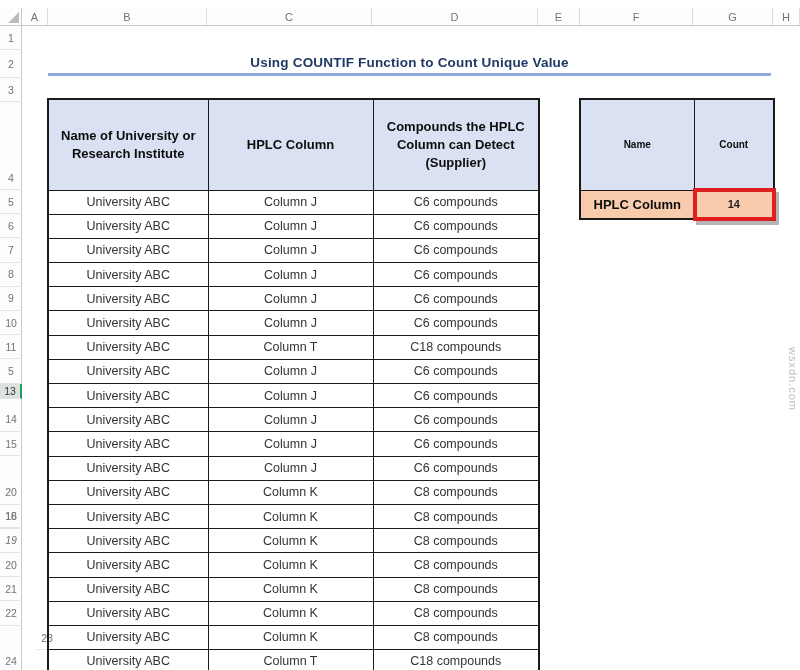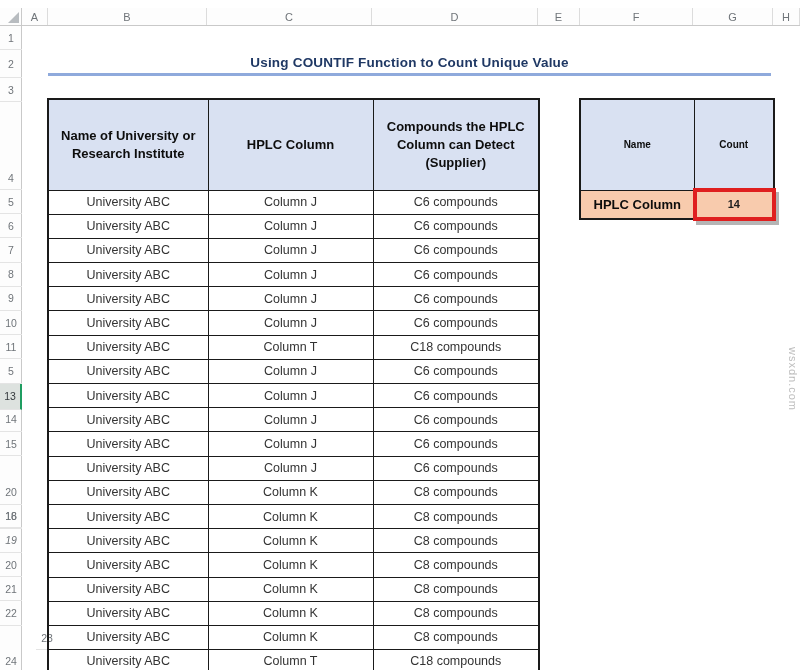--- a/index.html
+++ b/index.html
@@ -114,21 +114,21 @@
     <div class="row-header" style="top: 52px; height: 24px;">3</div>
     <div class="row-header" style="top: 76px; height: 88px; align-items: flex-end; padding-bottom: 5px;">4</div>
     <div class="row-header" style="top: 164px; height: 24.2px;">5</div>
     <div class="row-header" style="top: 188.2px; height: 24.2px;">6</div>
     <div class="row-header" style="top: 212.4px; height: 24.2px;">7</div>
     <div class="row-header" style="top: 236.6px; height: 24.2px;">8</div>
     <div class="row-header" style="top: 260.8px; height: 24.2px;">9</div>
     <div class="row-header" style="top: 285px; height: 24.2px;">10</div>
     <div class="row-header" style="top: 309.2px; height: 24.2px;">11</div>
     <div class="row-header" style="top: 333.4px; height: 24.2px;">5</div>
-    <div class="row-header active" style="top: 357.6px; height: 26px;">13</div>
+    <div class="row-header active" style="top: 357.6px; height: 15px;">13</div>
     <div class="row-header" style="top: 381.8px; height: 24.2px;">14</div>
     <div class="row-header" style="top: 406px; height: 24.2px;">15</div>
     <div class="row-header" style="top: 430.2px; height: 24.2px; margin-top: 48px;">16</div>
     <div class="row-header" style="top: 454.4px; height: 24.2px;">20</div>
     <div class="row-header" style="top: 478.6px; height: 24.2px;">18</div>
     <div class="row-header" style="top: 502.8px; height: 24.2px; font-style: italic;">19</div>
     <div class="row-header" style="top: 527px; height: 24.2px;">20</div>
     <div class="row-header" style="top: 551.2px; height: 24.2px;">21</div>
     <div class="row-header" style="top: 575.4px; height: 24.2px;">22</div>
     <div class="row-header" style="top: 600px; height: 24.2px; margin-left: 36px;">23</div>

